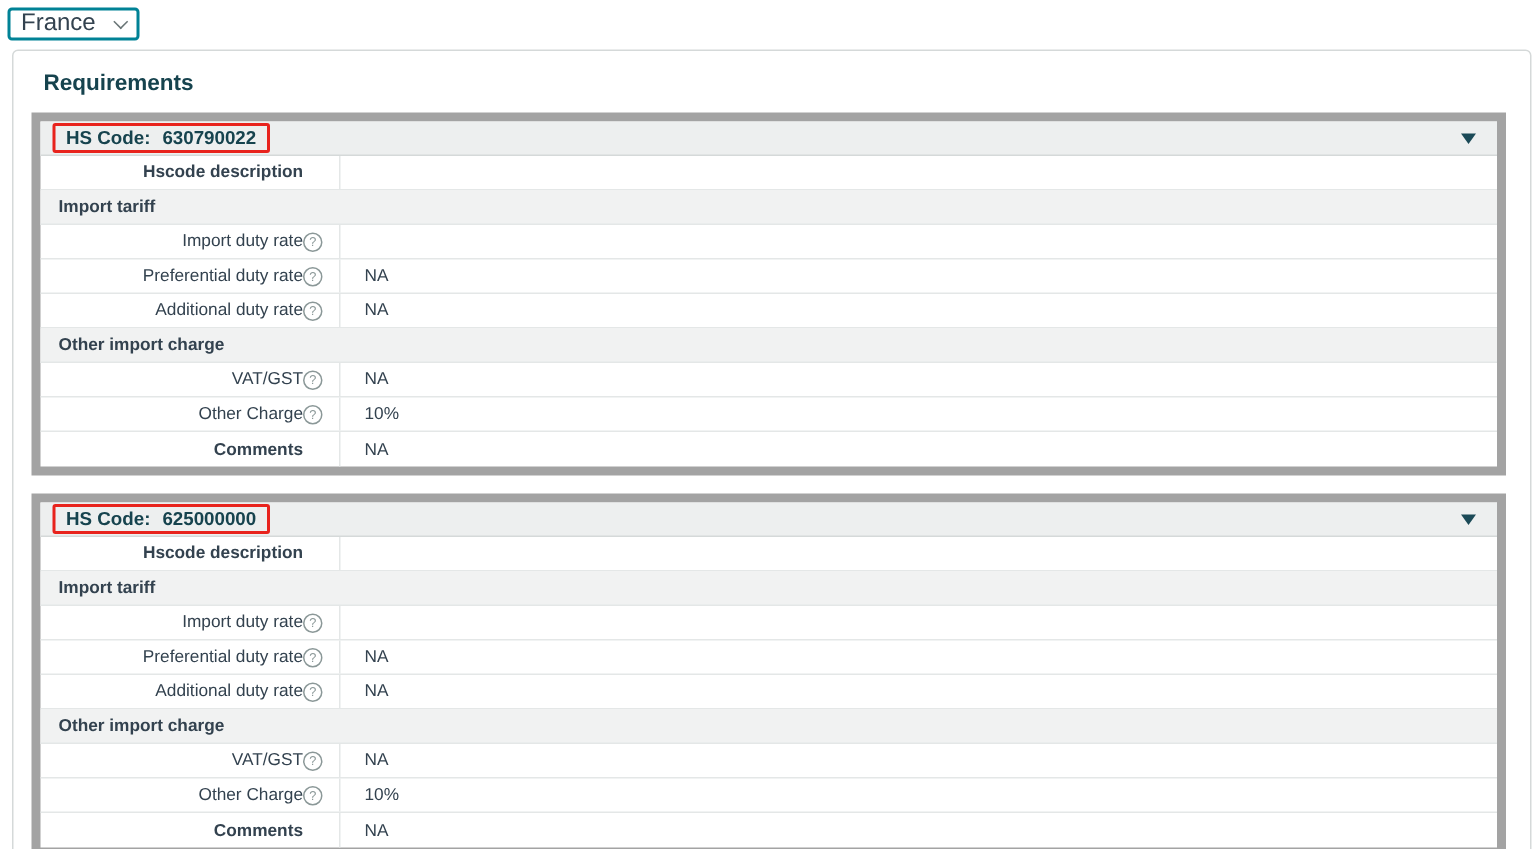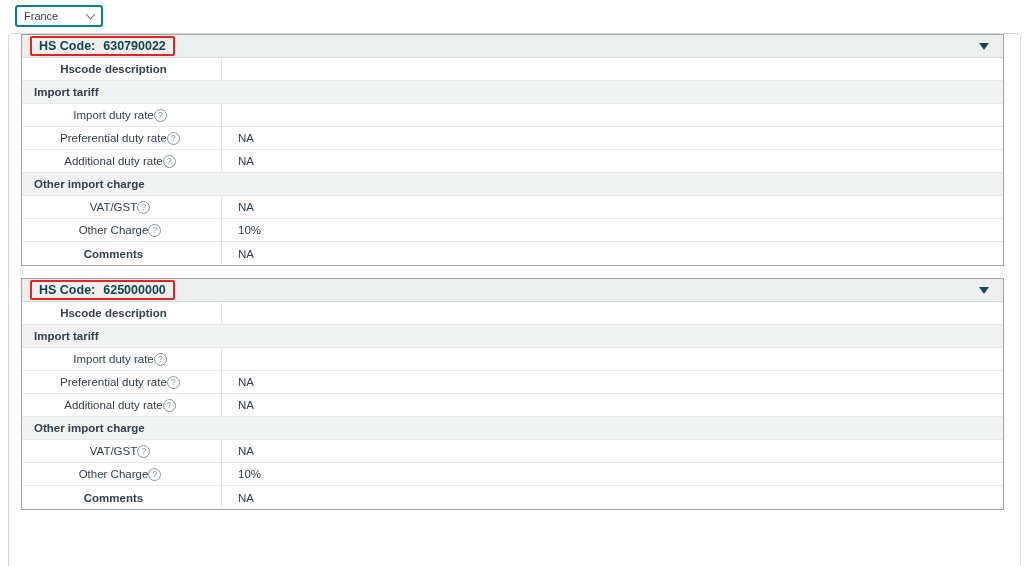--- a/index.html
+++ b/index.html
@@ -12,40 +12,40 @@
   }
 
   
   .top-bar { display: flex; align-items: center; padding: 5px 0 0 5px; gap: 9px; }
   .top-label { font-size: 11.5px; font-weight: bold; color: #2b3b4b; }
   .select {
     width: 88px; height: 22px;
     border: 2px solid #008296; border-radius: 3px;
     background: #fff; display: flex; align-items: center;
     justify-content: space-between; padding: 0 7px;
-    font-size: 11px; color: #33424f; cursor: pointer; margin-left: 10px;
+    font-size: 16px; color: #33424f; cursor: pointer;
   }
   .chev-down-sm {
     width: 7px; height: 7px; margin-top: -3px;
     border-right: 1.5px solid #697576; border-bottom: 1.5px solid #697576;
     transform: rotate(45deg);
   }
 
   
   .card {
     position: absolute; left: 8px; top: 33px; width: 1013px; height: 545px;
     background: #fff; border: 1px solid #d5d9d9; border-radius: 4px;
   }
   .card-title {
     font-size: 15px; font-weight: bold; color: #16434e;
     margin: 13px 0 11px 20px;
   }
 
   
-  .panel { margin: 0 16px 12px 12px; border: 1px solid #a3a3a3; background: #fff; }
+  .panel { margin: 0 16px 12px 12px; border: 6px solid #a3a3a3; background: #fff; }
   .panel-header {
     height: 23px; background: #edefef; border-bottom: 1px solid #d5d9d9;
     display: flex; align-items: center; justify-content: space-between;
     padding: 0 14px 0 8px; cursor: pointer;
   }
   .hs-wrap {
     display: inline-flex; align-items: center; gap: 8px;
     font-size: 12.5px; font-weight: bold; color: #16434e;
   }
   .red-box { border: 2px solid #e8231d; border-radius: 2px; padding: 1px 7px; }
@@ -53,21 +53,21 @@
     width: 0; height: 0;
     border-left: 5px solid transparent; border-right: 5px solid transparent;
     border-top: 7px solid #1b4a57;
   }
 
   
   .row { display: flex; align-items: stretch; min-height: 23px; border-bottom: 1px solid #e4e7e7; font-size: 11.5px; }
   .rows .row:last-child { border-bottom: none; }
   .label-cell {
     width: 200px; flex: none; border-right: 1px solid #e4e7e7;
-    display: flex; align-items: center; justify-content: center;
+    display: flex; align-items: center; justify-content: flex-end;
     padding: 0 11px 0 8px;
   }
   .row-label { color: #33424f; }
   .row-label.bold { font-weight: bold; }
   .help {
     width: 13px; height: 13px; flex: none; border-radius: 50%;
     border: 1px solid #8b9898; color: #8b9898; font-size: 8.5px;
     display: flex; align-items: center; justify-content: center; cursor: pointer;
   }
   .value-cell { flex: 1; display: flex; align-items: center; padding-left: 16px; position: relative; }
@@ -93,20 +93,21 @@
 <body>
 
 <div class="top-bar">
   <div class="select">
     <span>France</span>
     <span class="chev-down-sm"></span>
   </div>
 </div>
 
 <div class="card">
+  <div class="card-title">Requirements</div>
   <div id="panels">
   <section class="panel">
     <header class="panel-header">
       <span class="hs-wrap red-box">
         <span class="hs-label">HS Code:</span>
         <span class="hs-code">630790022</span>
       </span>
       <span class="chevron-down"></span>
     </header>
     <div class="rows">

